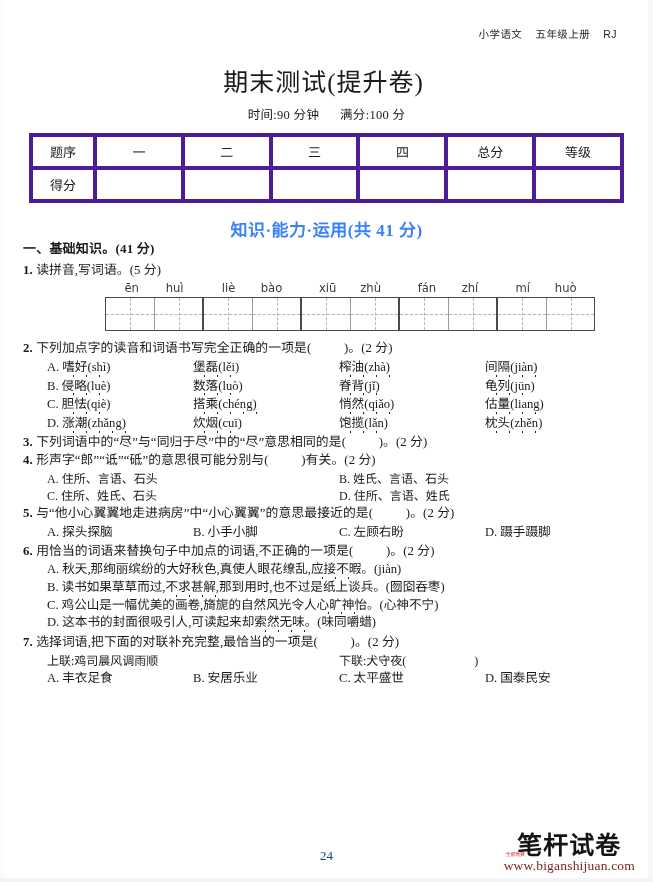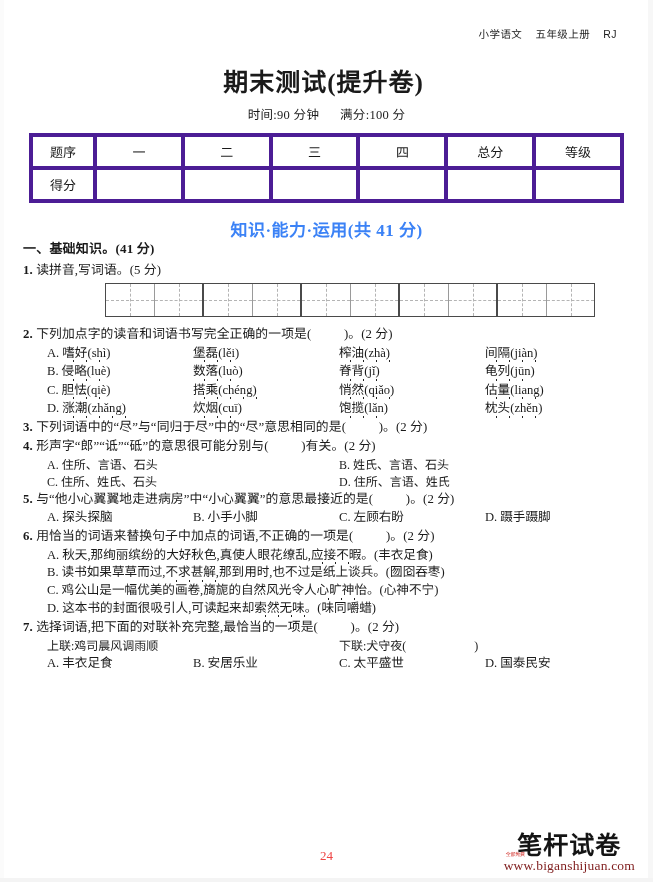--- a/index.html
+++ b/index.html
@@ -54,21 +54,21 @@
   .doc-header span { margin-left: 10px; }
   .doc-header span:first-child { margin-left: 0; }
 
   .paper-title {
     position: absolute;
     top: 62px;
     left: 0;
     width: 647px;
     text-align: center;
     font-size: 25px;
-    font-weight: bold;
+    font-weight: normal;
     letter-spacing: 1px;
     font-family: "Liberation Serif", "DejaVu Serif", serif;
   }
   .paper-subtitle {
     position: absolute;
     top: 104px;
     left: 0;
     width: 653px;
     text-align: center;
     font-size: 12.5px;
@@ -262,21 +262,21 @@
   }
 
   
   .page-number {
     position: absolute;
     bottom: 18px;
     left: 0;
     width: 653px;
     text-align: center;
     font-size: 13px;
-    color: #ef4444;
+    color: #0c4a6e;
     font-family: "Liberation Serif", "DejaVu Serif", serif;
   }
   .watermark {
     position: absolute;
     right: 18px;
     bottom: 10px;
     text-align: center;
     line-height: 1;
   }
   .wm-cn {
@@ -356,20 +356,42 @@
 
   <div class="content">
 
     <div class="part-heading">一、基础知识。(41 分)</div>
 
     <div class="q">
       <div class="q-stem">
         <span class="q-num">1.</span>
         <span>读拼音,写词语。(5 分)</span>
       </div>
+      <div class="pinyin-row">
+        <div class="pinyin-group">
+          <span>ēn</span>
+          <span>huì</span>
+        </div>
+        <div class="pinyin-group">
+          <span>liè</span>
+          <span>bào</span>
+        </div>
+        <div class="pinyin-group">
+          <span>xiū</span>
+          <span>zhù</span>
+        </div>
+        <div class="pinyin-group">
+          <span>fán</span>
+          <span>zhí</span>
+        </div>
+        <div class="pinyin-group">
+          <span>mí</span>
+          <span>huò</span>
+        </div>
+      </div>
       <div class="grid-row">
         <div class="tianzige">
           <div class="tz-cell"></div>
           <div class="tz-cell"></div>
         </div>
         <div class="tianzige">
           <div class="tz-cell"></div>
           <div class="tz-cell"></div>
         </div>
         <div class="tianzige">
@@ -462,21 +484,21 @@
     </div>
 
     <div class="q" style="margin-top:5px;">
       <div class="q-stem">
         <span class="q-num">6.</span>
         <span>用恰当的词语来替换句子中加点的词语,不正确的一项是(</span>
         <span class="paren-blank"></span>
         <span>)。(2 分)</span>
       </div>
       <div class="opt-line">
-        <span class="opt-lbl">A.</span><span>秋天,那绚丽缤纷的大好秋色,真使人眼花缭乱,</span><span class="dotted">应接不暇</span><span>。(丰衣足食)</span>
+        <span class="opt-lbl">A.</span><span>秋天,那绚丽缤纷的大好秋色,真使人眼花缭乱,</span><span class="dotted">应接不暇</span><span>。(jiàn)</span>
       </div>
       <div class="opt-line">
         <span class="opt-lbl">B.</span><span>读书如果草草而过,</span><span class="dotted">不求甚解</span><span>,那到用时,也不过是纸上谈兵。(囫囵吞枣)</span>
       </div>
       <div class="opt-line">
         <span class="opt-lbl">C.</span><span>鸡公山是一幅优美的画卷,旖旎的自然风光令人</span><span class="dotted">心旷神怡</span><span>。(心神不宁)</span>
       </div>
       <div class="opt-line">
         <span class="opt-lbl">D.</span><span>这本书的封面很吸引人,可读起来却</span><span class="dotted">索然无味</span><span>。(味同嚼蜡)</span>
       </div>

